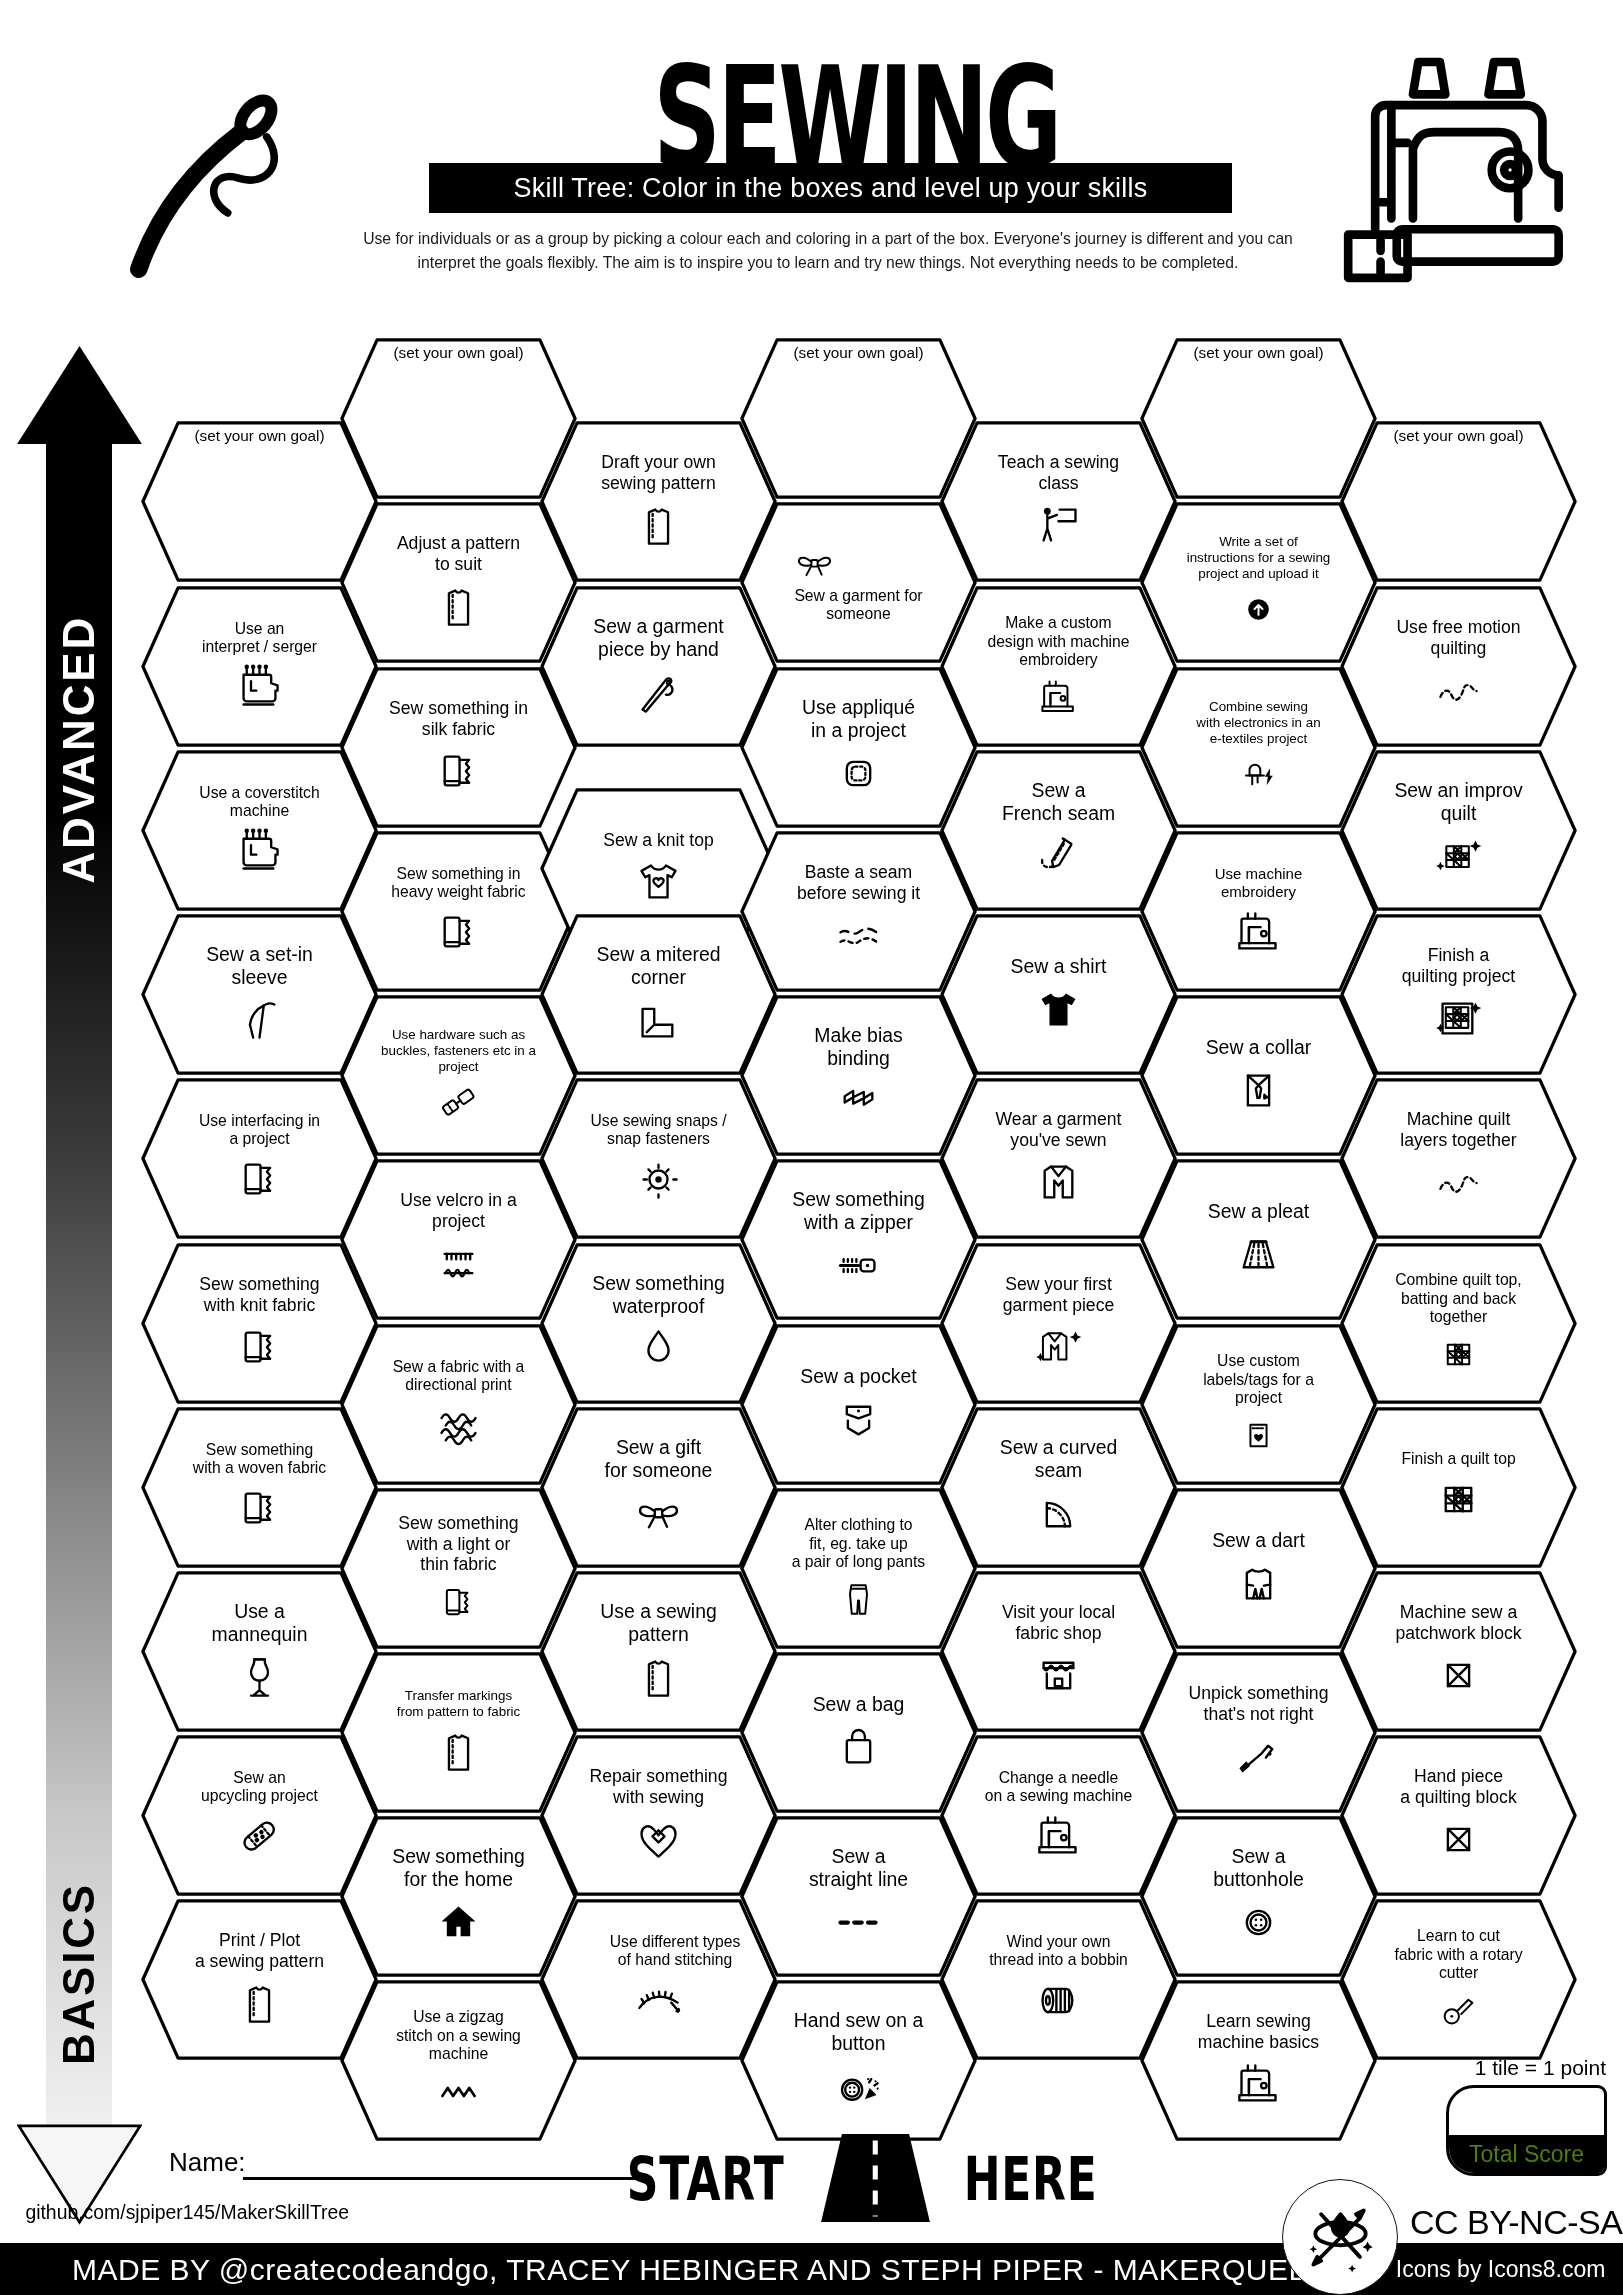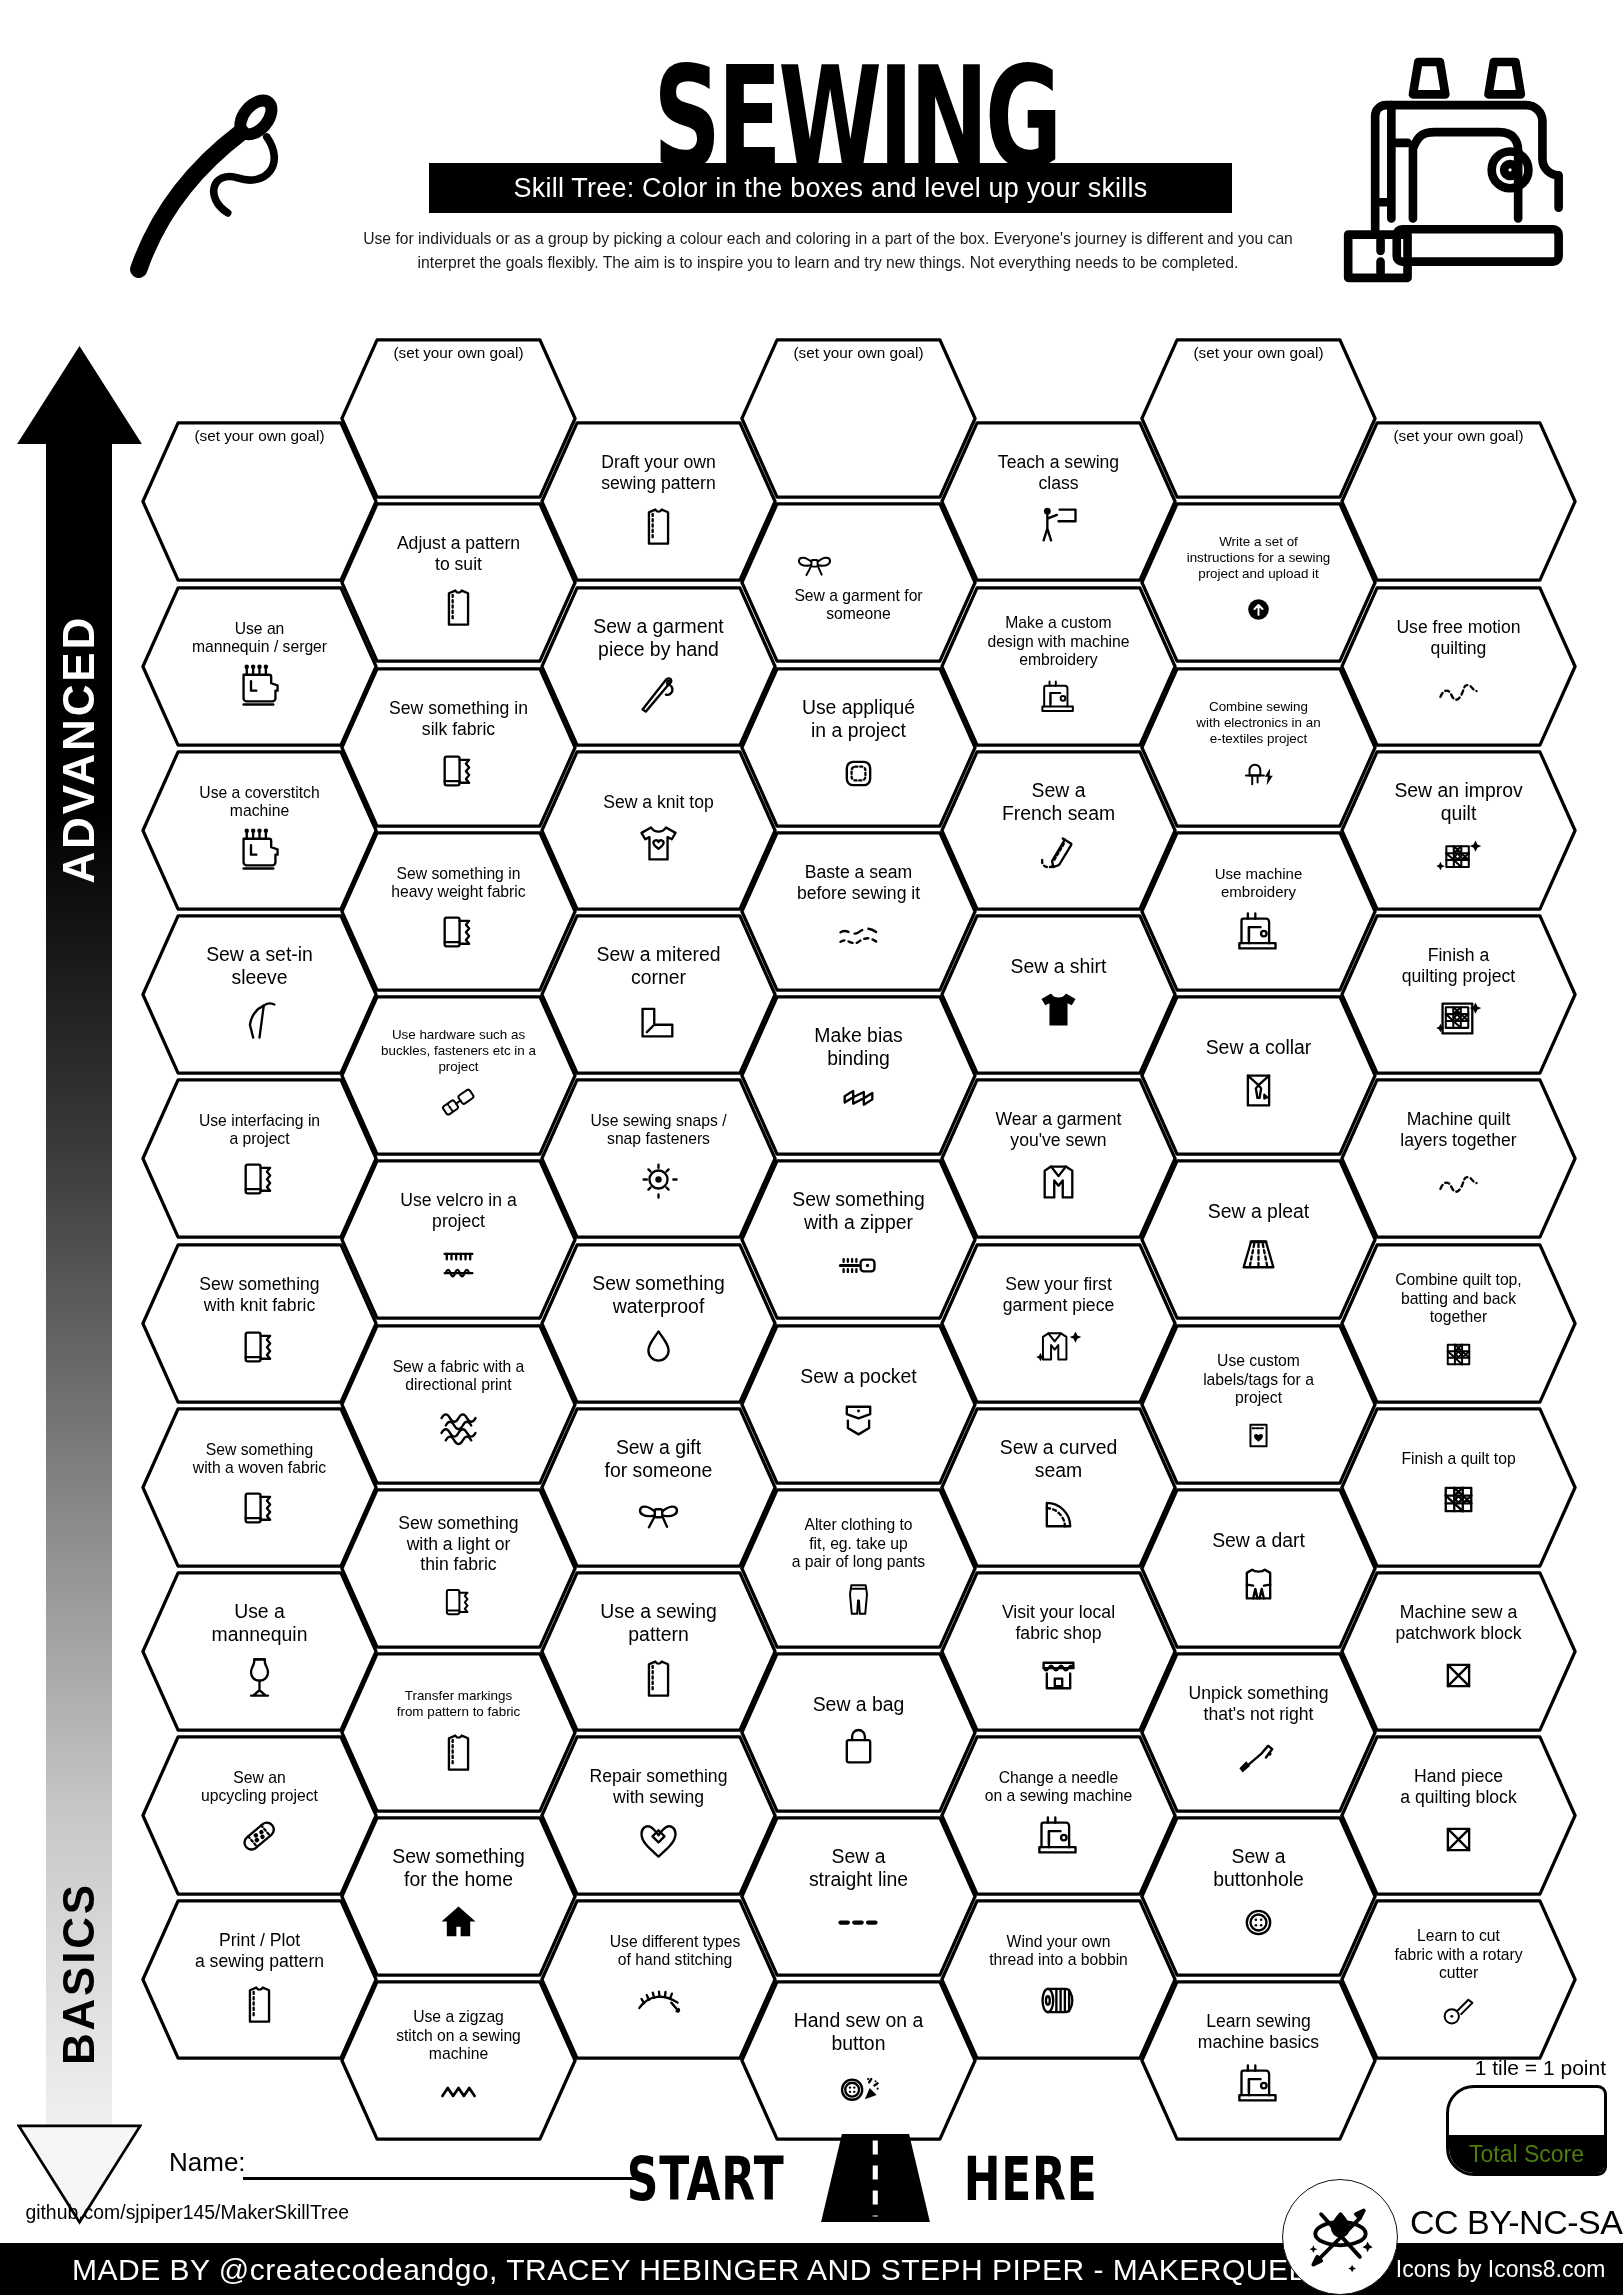--- a/index.html
+++ b/index.html
@@ -134,21 +134,21 @@
         <div class="hex-content">
           <div class="hex-label" style="font-size: 15.3px;">(set your own goal)</div>
         </div>
       </div>
       <div class="hex" style="left: 141px; top: 586px;">
         <svg class="outline" width="237" height="161" viewBox="0 0 512 348">
           <polygon points="80,4 432,4 508,174 432,344 80,344 4,174" fill="#fff" stroke="#000" stroke-width="7" stroke-linejoin="round"></polygon>
         </svg>
         <div class="hex-content">
           <div class="hex-label" style="font-size: 15.7px;">Use an
-mannequin / serger</div>
+interpret / serger</div>
           <div class="hex-icon"><svg viewBox="0 0 48 48" width="51" height="51">
               <g fill="none" stroke="#000" stroke-width="2.2" stroke-linecap="round" stroke-linejoin="round">
                 <path d="M12 5v7M18 5v7M24 5v7M30 5v7"></path>
                 <circle cx="12" cy="4.4" r="1"></circle>
                 <circle cx="18" cy="4.4" r="1"></circle>
                 <circle cx="24" cy="4.4" r="1"></circle>
                 <circle cx="30" cy="4.4" r="1"></circle>
                 <path d="M9 12h24a2 2 0 0 1 2 2v6l6 2v5h-2v7a3 3 0 0 1-3 3H12a3 3 0 0 1-3-3z"></path>
                 <path d="M16 18v9M16 27h5"></path>
                 <path d="M9 40h28"></path>
@@ -487,21 +487,21 @@
 piece by hand</div>
           <div class="hex-icon"><svg viewBox="0 0 48 48" width="51" height="51">
               <g fill="none" stroke="#000" stroke-width="2.2" stroke-linecap="round" stroke-linejoin="round">
                 <path d="M9 40L31 12c1.5-2 4.5-1.5 5 .5.4 1.8-1 3-2.5 4L12 42z"></path>
                 <ellipse cx="33.5" cy="15" rx="1.3" ry="2.1"></ellipse>
                 <path d="M36 18c3 5-1 9-5 8"></path>
               </g>
             </svg></div>
         </div>
       </div>
-      <div class="hex" style="left: 540px; top: 750px;">
+      <div class="hex" style="left: 540px; top: 788px;">
         <svg class="outline" width="237" height="161" viewBox="0 0 512 348">
           <polygon points="80,4 432,4 508,174 432,344 80,344 4,174" fill="#fff" stroke="#000" stroke-width="7" stroke-linejoin="round"></polygon>
         </svg>
         <div class="hex-content">
           <div class="hex-label" style="font-size: 17.6px;">Sew a knit top</div>
           <div class="hex-icon"><svg viewBox="0 0 48 48" width="51" height="51">
               <g fill="none" stroke="#000" stroke-width="2.2" stroke-linecap="round" stroke-linejoin="round">
                 <path d="M17 9l-9 5 3.5 6 4-2v21h17V18l4 2 3.5-6-9-5c-2 2.8-4 3.8-7 3.8S19 11.8 17 9z"></path>
                 <path d="M24 22.5c1.2-2.4 4.8-1.8 4.8.8 0 2-3 4.4-4.8 5.7-1.8-1.3-4.8-3.7-4.8-5.7 0-2.6 3.6-3.2 4.8-.8z"></path>
               </g>

